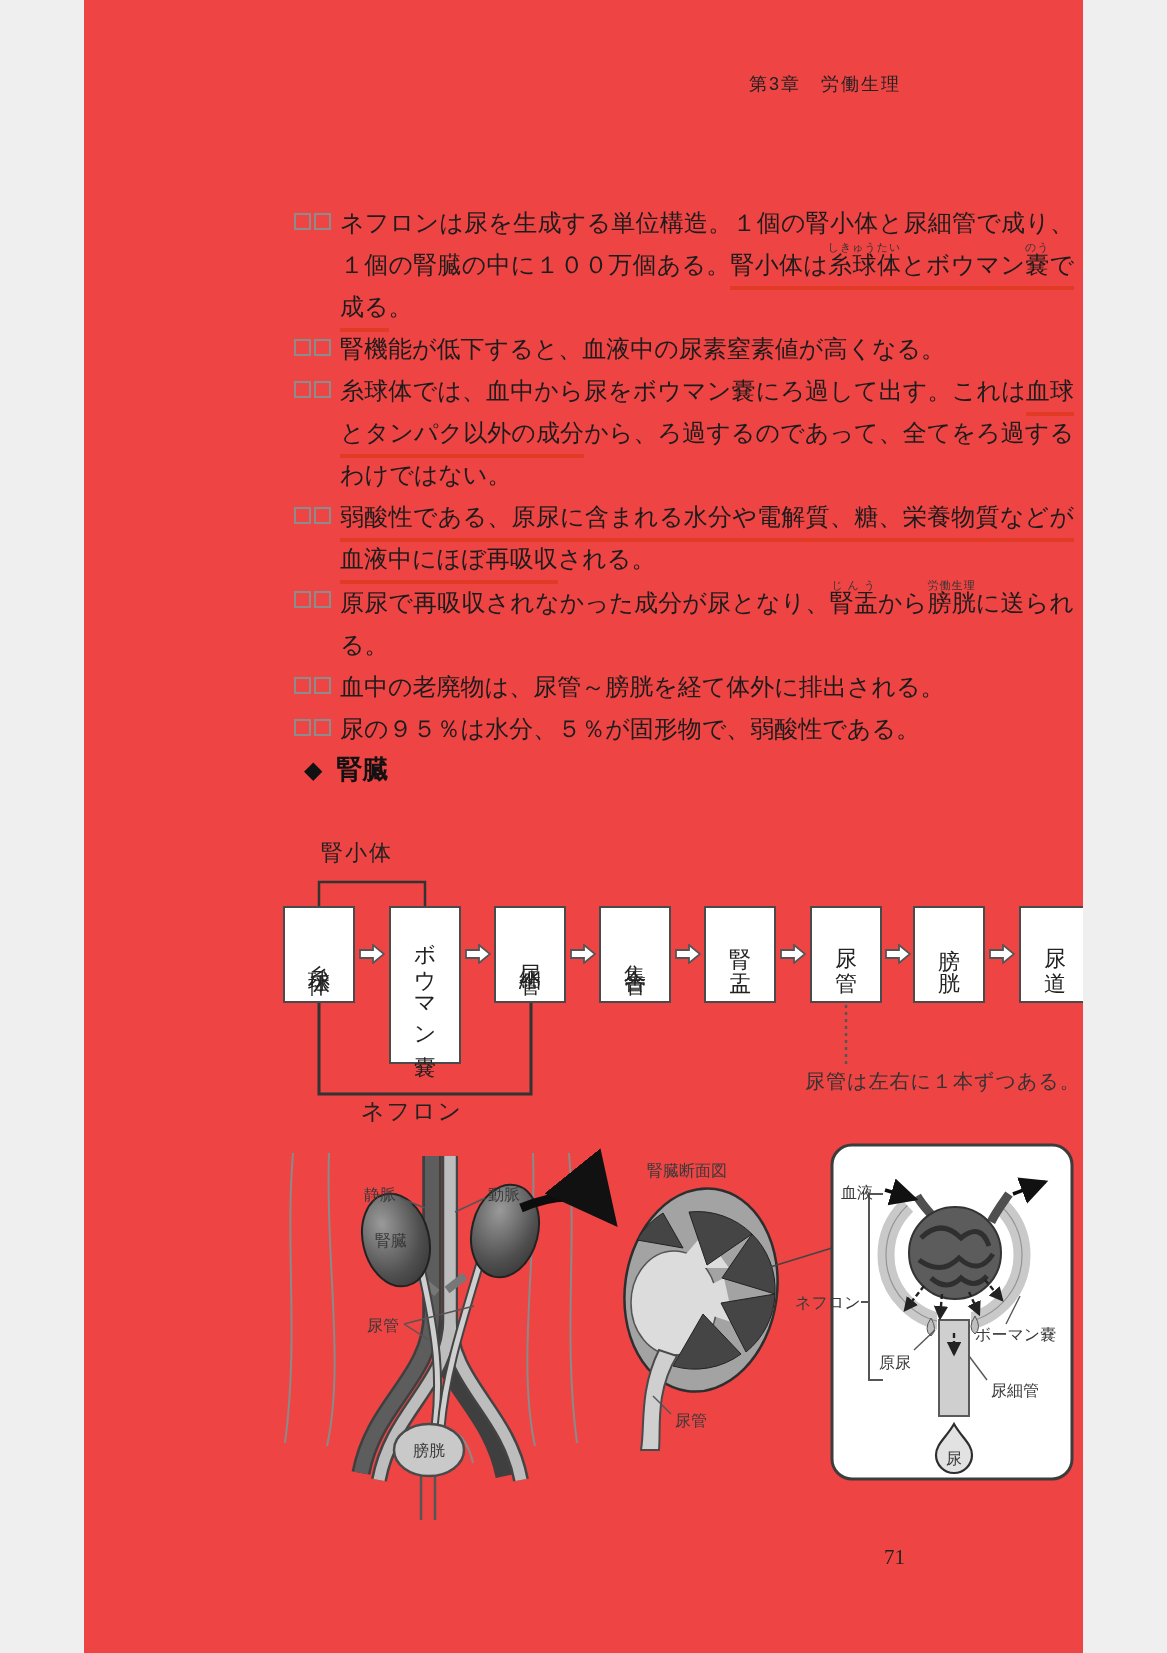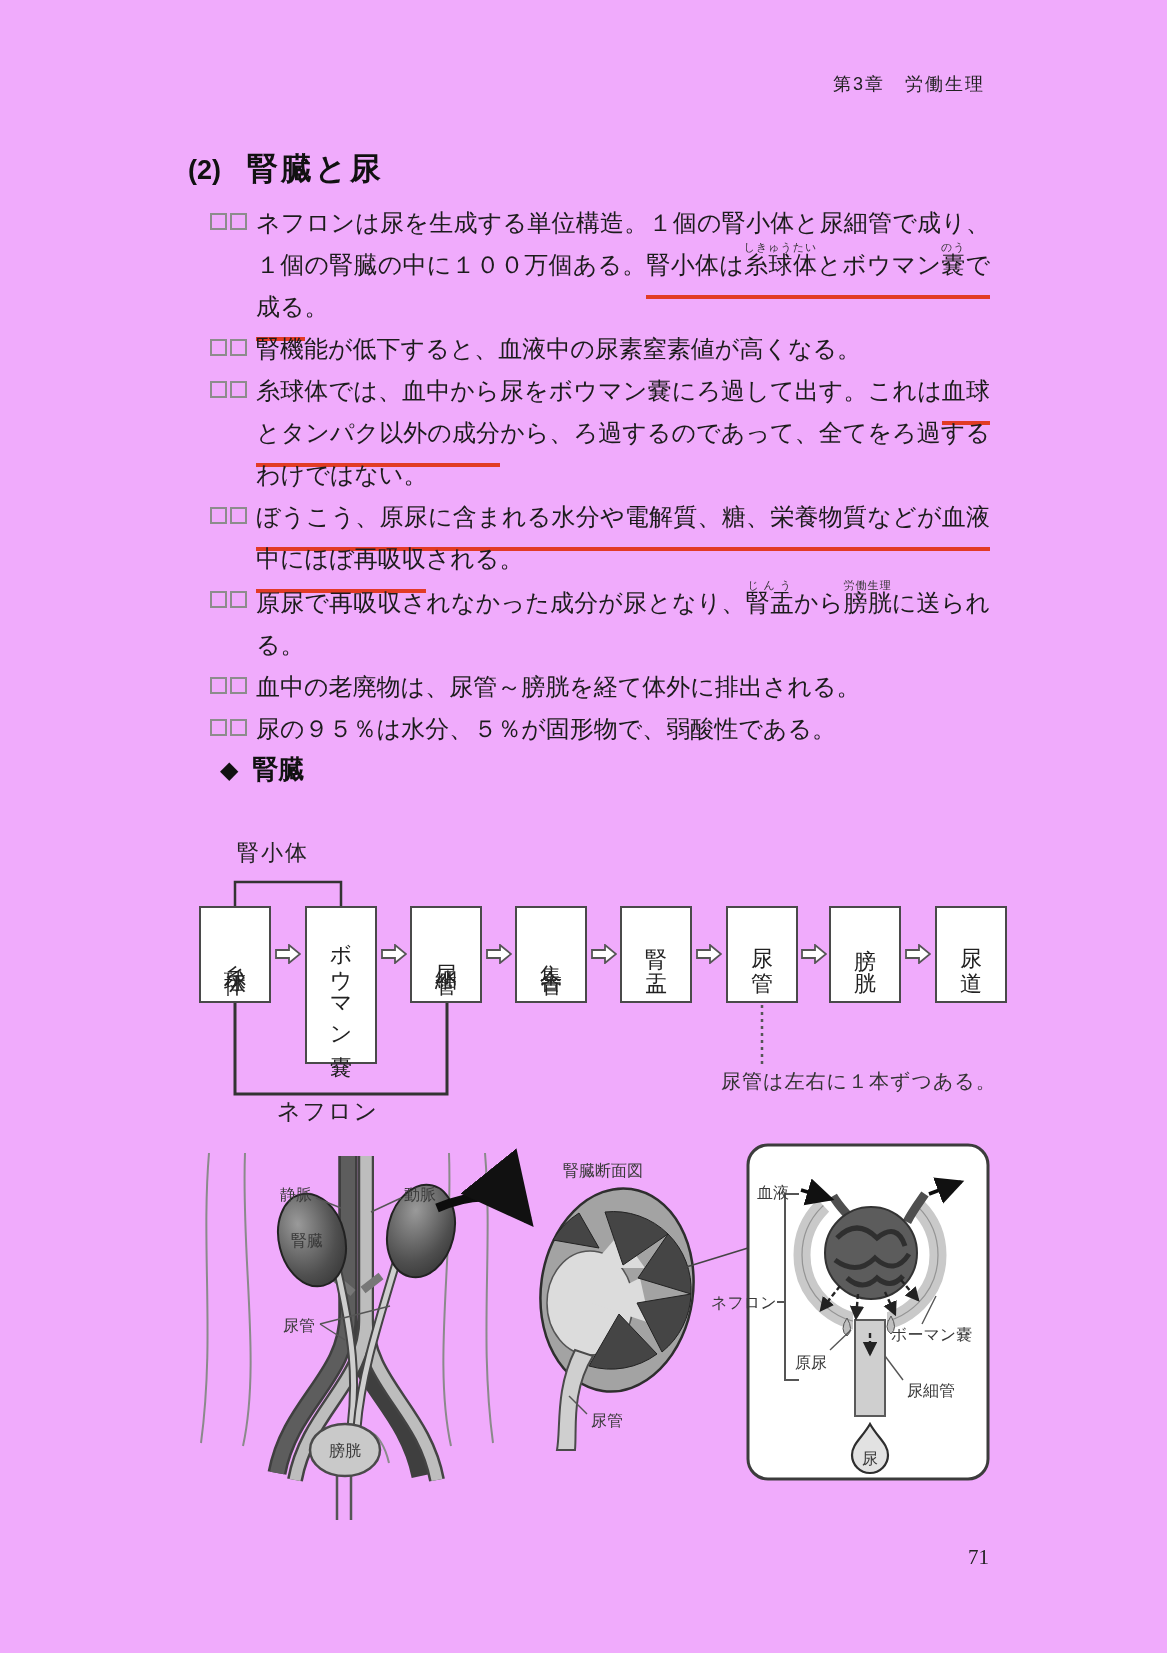--- a/index.html
+++ b/index.html
@@ -1,33 +1,33 @@
 <!DOCTYPE html>
 <html lang="ja"><head>
 <meta charset="utf-8">
 <style>
   html,body{margin:0;padding:0;background:#efefef;}
-  #page{position:relative;width:1167px;height:1653px;background:#f0abfc;margin:0 auto;
+  #page{position:relative;width:999px;height:1653px;background:#ef4444;margin:0 auto;
         font-family:"Liberation Serif","DejaVu Serif",serif;color:#1c1c1c;overflow:hidden;}
   .sans{font-family:"Liberation Sans","DejaVu Sans",sans-serif;}
 
   
   #chapter-header{position:absolute;top:72px;right:182px;font-size:18px;letter-spacing:2px;color:#222;}
   
   #page-title{position:absolute;left:188px;top:148px;font-weight:bold;color:#111;}
   #page-title .num{font-size:27px;margin-right:26px;}
   #page-title .txt{font-size:31px;letter-spacing:3px;}
 
   
   #checklist{position:absolute;left:210px;top:202px;width:790px;}
   .check-item{display:flex;align-items:flex-start;}
   .cbx-wrap{width:46px;flex:0 0 46px;padding-top:11px;display:flex;gap:3px;}
   .cbx{width:17px;height:17px;border:2px solid #8c8c8c;display:inline-block;box-sizing:border-box;}
   .check-text{width:734px;font-size:24px;line-height:42px;text-align:justify;color:#1c1c1c;}
-  .red-u{border-bottom:4px solid #e23b25;padding-bottom:17px;}
+  .red-u{border-bottom:4px solid #e23b25;padding-bottom:8px;}
   ruby rt{font-size:11px;color:#333;letter-spacing:1px;}
 
   
   #section-head{position:absolute;left:192px;top:752px;font-weight:bold;color:#111;font-size:26px;margin-left:28px;}
   #section-head .dia{font-size:24px;margin-right:14px;}
 
   
   #flow{position:absolute;left:185px;top:828px;width:840px;height:305px;}
   #flow svg.overlay{position:absolute;left:0;top:0;}
   .fbox{position:absolute;border:2px solid #4a4a4a;box-sizing:border-box;background:#fff;
@@ -46,23 +46,20 @@
 
   #page-num{position:absolute;right:178px;top:1545px;font-size:21px;color:#222;}
 </style>
 </head>
 <body>
 
 <div id="page">
 
   <div id="chapter-header" class="sans">第3章　労働生理</div>
 
-  <div id="page-title" class="sans">
-    <span class="num">(2)</span><span class="txt">腎臓と尿</span>
-  </div>
 
   <div id="checklist">
       <div class="check-item">
         <span class="cbx-wrap">
           <span class="cbx"></span>
           <span class="cbx"></span>
         </span>
         <span class="check-text"><span>ネフロンは尿を生成する単位構造。１個の腎小体と尿細管で成り、１個の腎臓の中に１００万個ある。</span><span class="red-u">腎小体は</span><ruby class="red-u">糸球体<rt>しきゅうたい</rt></ruby><span class="red-u">とボウマン</span><ruby class="red-u">嚢<rt>のう</rt></ruby><span class="red-u">で成る</span><span>。</span></span>
       </div>
       <div class="check-item">
@@ -77,21 +74,21 @@
           <span class="cbx"></span>
           <span class="cbx"></span>
         </span>
         <span class="check-text"><span>糸球体では、血中から尿をボウマン嚢にろ過して出す。これは</span><span class="red-u">血球とタンパク以外の成分</span><span>から、ろ過するのであって、全てをろ過するわけではない。</span></span>
       </div>
       <div class="check-item">
         <span class="cbx-wrap">
           <span class="cbx"></span>
           <span class="cbx"></span>
         </span>
-        <span class="check-text"><span class="red-u">ぼうこう、原尿に含まれる水分や電解質、糖、栄養物質などが血液中にほぼ再吸収</span><span>される。</span></span>
+        <span class="check-text"><span class="red-u">弱酸性である、原尿に含まれる水分や電解質、糖、栄養物質などが血液中にほぼ再吸収</span><span>される。</span></span>
       </div>
       <div class="check-item">
         <span class="cbx-wrap">
           <span class="cbx"></span>
           <span class="cbx"></span>
         </span>
         <span class="check-text"><span>原尿で再吸収されなかった成分が尿となり、</span><ruby>腎盂<rt>じんう</rt></ruby><span>から</span><ruby>膀胱<rt>労働生理</rt></ruby><span>に送られる。</span></span>
       </div>
       <div class="check-item">
         <span class="cbx-wrap">

